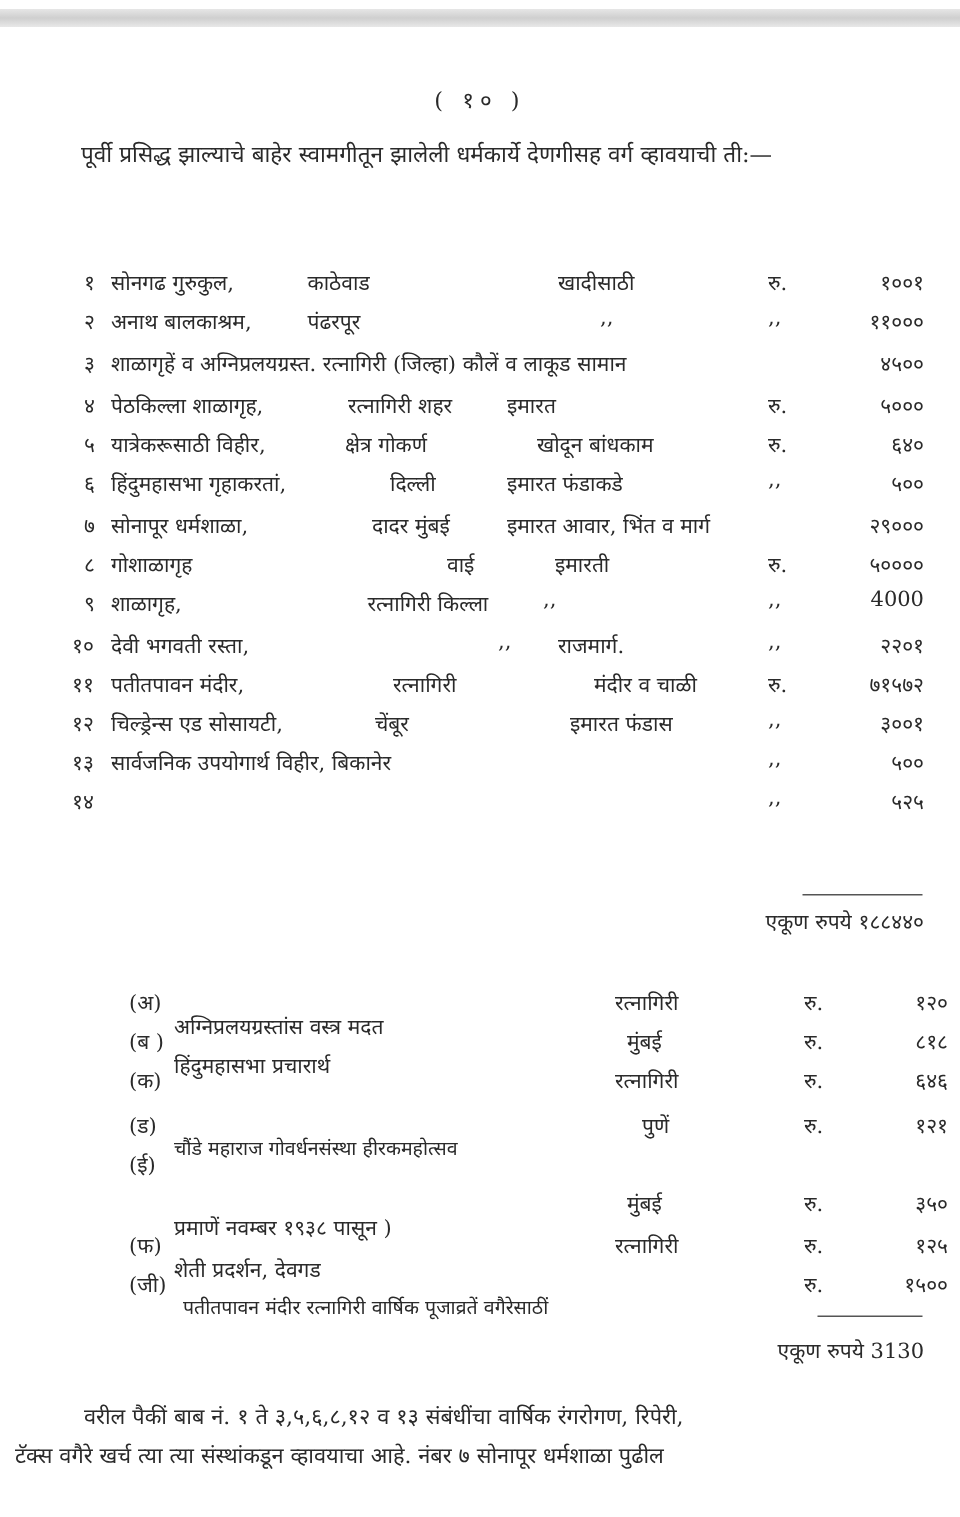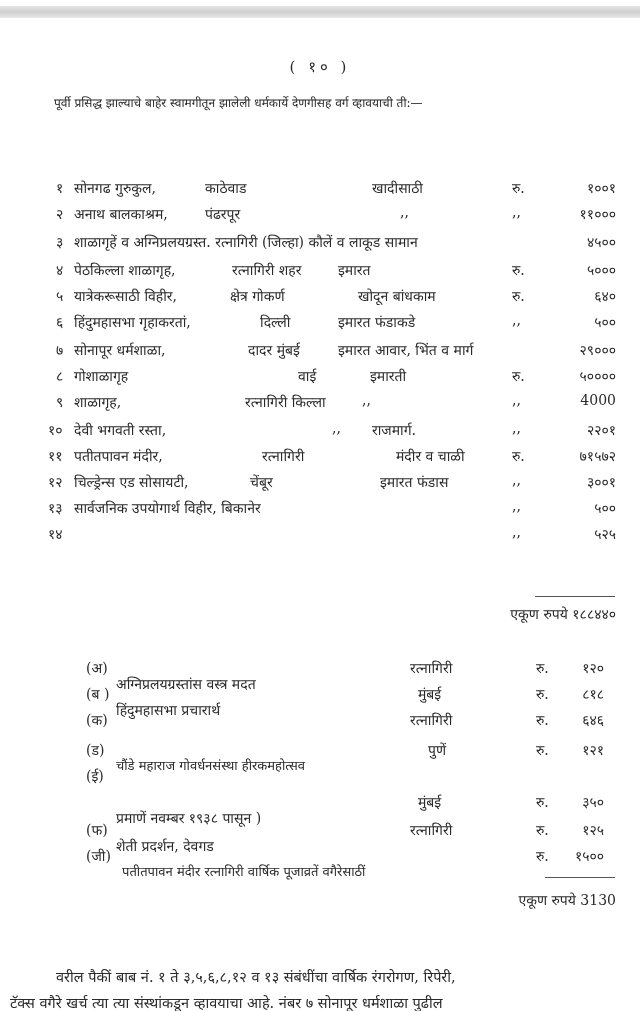--- a/index.html
+++ b/index.html
@@ -16,41 +16,41 @@
   .topbar .band {
     position: absolute; left: 0; top: 6px; width: 640px; height: 12px;
     background: linear-gradient(#e6e6e6, #cfcfcf 50%, #e8e8e8);
   }
   .page-no {
     position: absolute; top: 56px; left: 0; width: 640px; text-align: center;
     font-size: 15px; letter-spacing: 4px;
   }
   .intro {
     position: absolute; left: 28px; top: 90px; width: 590px;
-    font-size: 12px; line-height: 26px; text-indent: 26px;
+    font-size: 15px; line-height: 26px; text-indent: 26px;
   }
   .row { position: absolute; left: 0; width: 640px; height: 24px; font-size: 14px; white-space: nowrap; }
   .row span { position: absolute; top: 0; }
   .c-num { left: 56px; }
   .c-name { left: 74px; }
   .c-cur { left: 512px; }
   .c-amt { right: 24px; text-align: right; }
   .rule { position: absolute; height: 1px; background: #555; }
   .total { position: absolute; right: 24px; font-size: 14px; }
   .sub-row { position: absolute; left: 0; width: 640px; height: 24px; font-size: 14px; white-space: nowrap; }
   .sub-row span { position: absolute; top: 0; }
   .s-lbl { left: 86px; }
   .s-name { left: 116px; margin-top: 16px; }
   .s-cur { left: 536px; }
-  .s-amt { right: 36px; }
+  .s-amt { right: 8px; }
   .para {
     position: absolute; left: 0; top: 932px; width: 620px;
     font-size: 14.5px; line-height: 26px;
   }
-  .para .l1 { padding-left: 56px; display: block; white-space: nowrap; margin-top: 32px; }
+  .para .l1 { padding-left: 56px; display: block; white-space: nowrap; }
   .para .l2 { padding-left: 10px; display: block; white-space: nowrap; }
 </style>
 </head>
 <body>
 
 <div class="topbar">
     <div class="band"></div>
   </div>
 
 <div class="page-no">( १० )</div>

